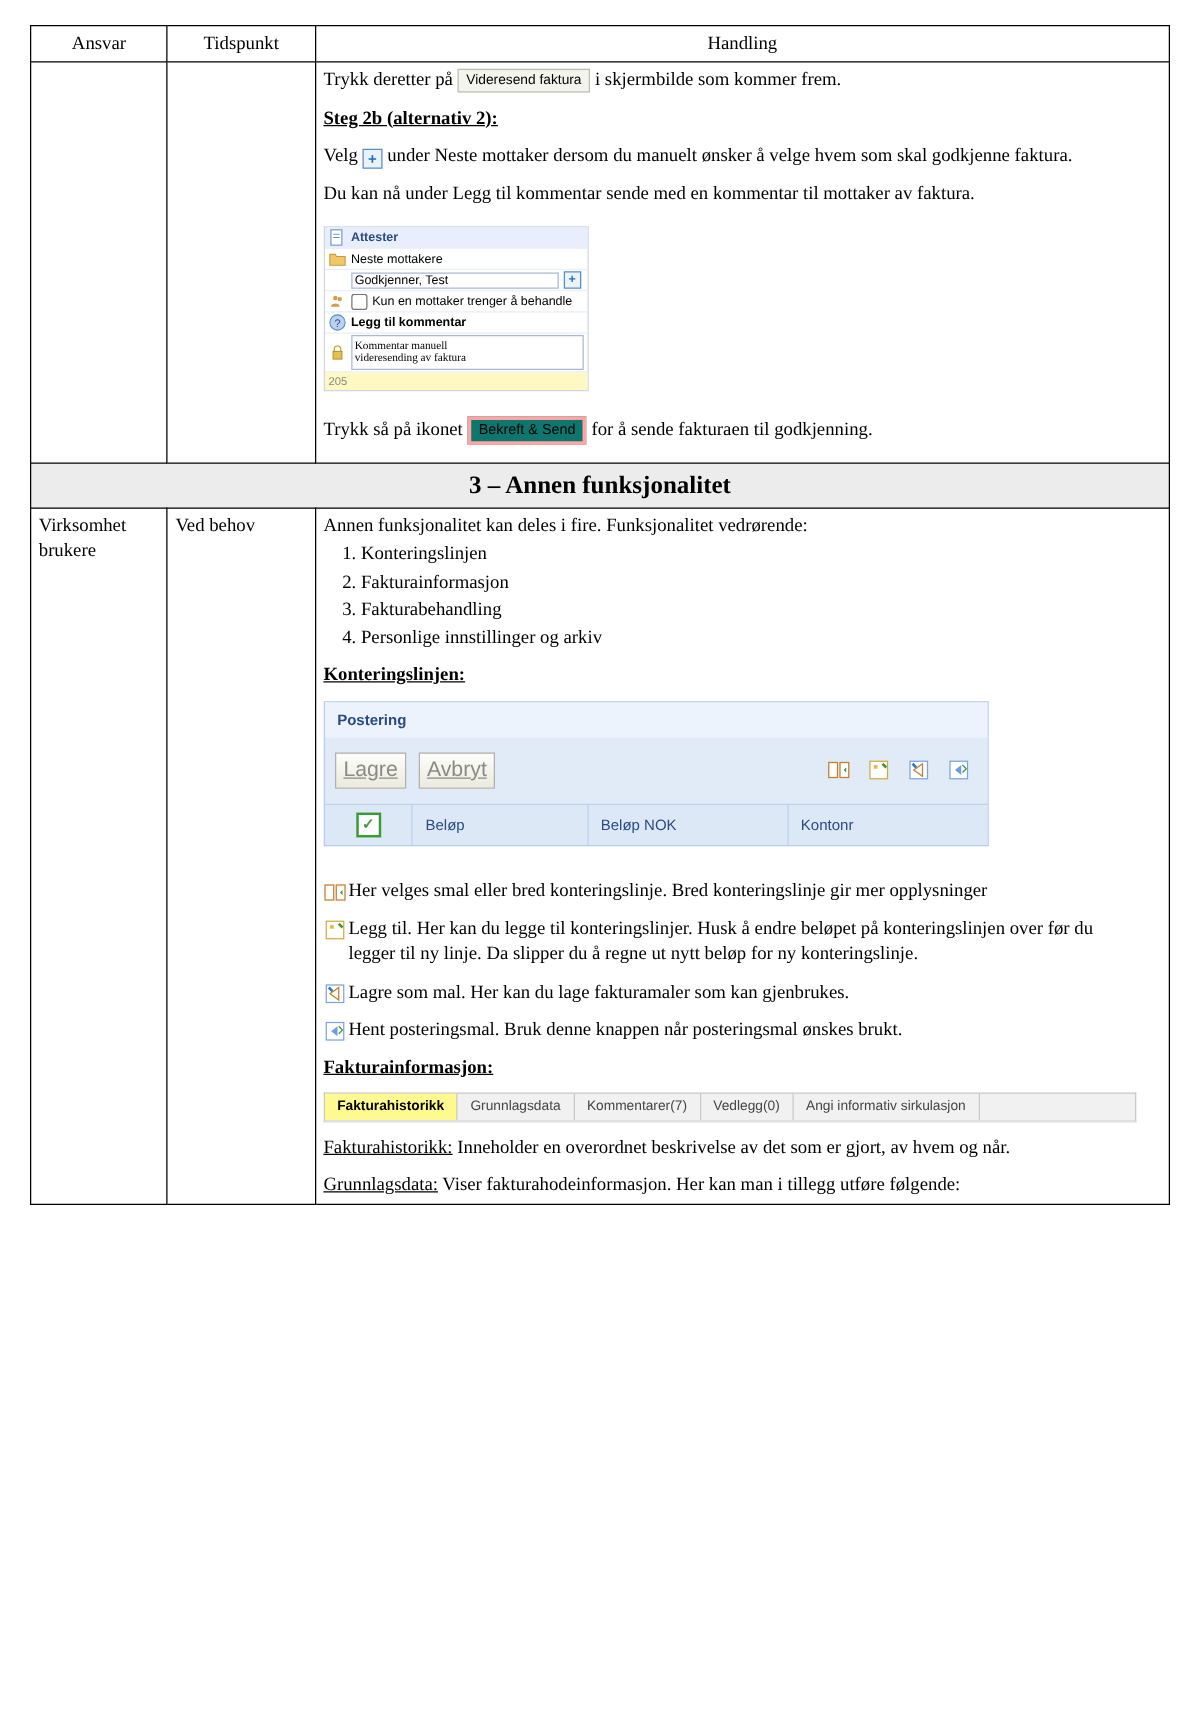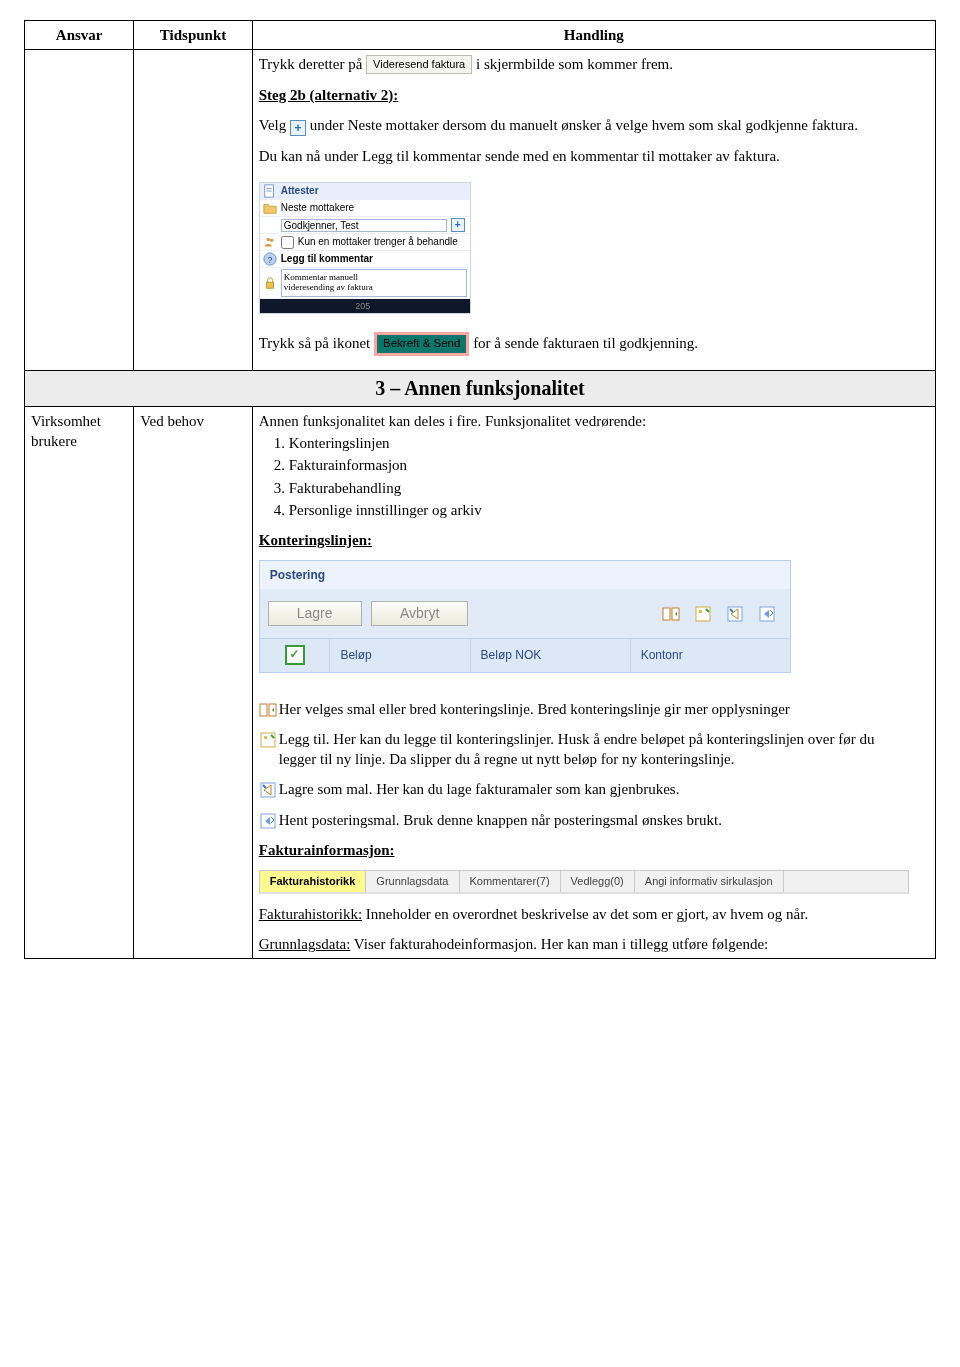--- a/index.html
+++ b/index.html
@@ -16,21 +16,21 @@
     width: 100%;
     table-layout: fixed;
   }
   table.main > tbody > tr > td,
   table.main > tbody > tr > th {
     border: 1px solid #000;
     vertical-align: top;
     padding: 4px 6px;
   }
   table.main th {
-    font-weight: bold;
+    font-weight: normal;
     text-align: center;
     border-radius: 14px;
   }
   .col-ansvar   { width: 12%; }
   .col-tid      { width: 13%; }
   .col-handling { width: 75%; }
   .section-banner td {
     background: #ececec;
     text-align: center;
     font-weight: bold;
@@ -119,23 +119,24 @@
     justify-content: space-between;
     align-items: center;
     padding: 12px 14px 12px 8px;
     background: #e1ebf7;
   }
   .pp-btn {
     display: inline-block;
     border: 1px solid #b0b0b0;
     background: linear-gradient(#fdfdfb,#eceadc);
     color: #8a8a8a;
-    font-size: 14px;
-    padding: 2px 28px;
+    font-size: 17px;
+    padding: 2px 6px;
     margin-right: 6px;
+    text-decoration: underline;
   }
   .pp-icons { display: flex; gap: 14px; }
   .pp-icons span { width: 18px; height: 18px; display: inline-block; }
   .posting-cols {
     display: flex;
     background: #dce8f6;
     border-top: 1px solid #bcd2ef;
   }
   .posting-cols div {
     padding: 8px 10px;
@@ -250,21 +251,21 @@
               <span style="font-weight:bold">Legg til kommentar</span>
             </div>
             <div class="row">
               <svg class="sideicon" viewBox="0 0 16 16">
                   <rect x="4" y="7" width="8" height="7" fill="#e8c251" stroke="#b89325"></rect>
                   <path d="M5 7V5a3 3 0 016 0v2" fill="none" stroke="#b89325"></path>
                 </svg>
               <textarea style="">Kommentar manuell
 videresending av faktura</textarea>
             </div>
-            <div class="row" style="justify-content:center;border-bottom:none;background:#0f172a">
+            <div class="row" style="justify-content:flex-start;border-bottom:none;background:#fef9c3">
               <span style="color:#888;font-size:9px;padding-right:4px">205</span>
             </div>
           </div>
 
           <p style="margin-top:18px">
             <span>Trykk så på ikonet </span><span class="btn-black">Bekreft &amp; Send</span><span> for å sende fakturaen til godkjenning.</span>
           </p>
         </div>
       </td>
     </tr>

